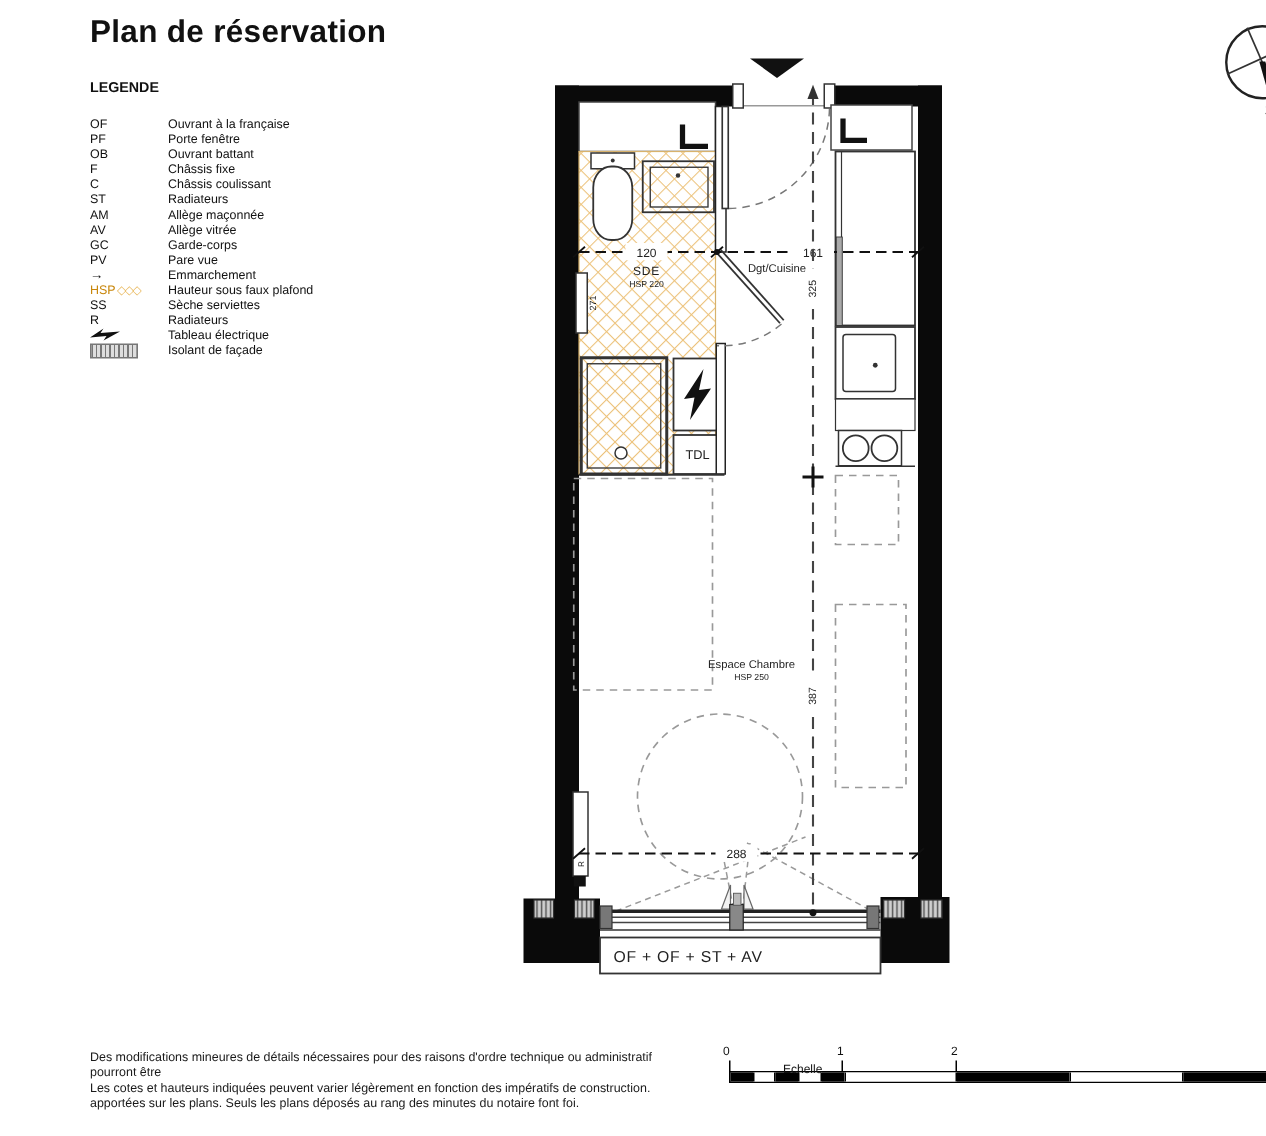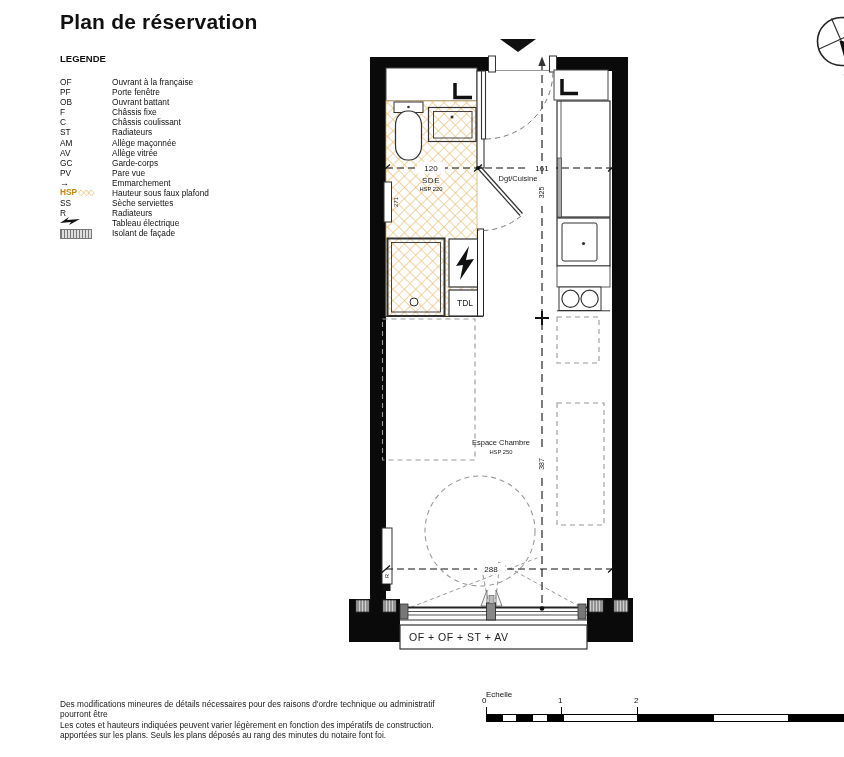--- a/index.html
+++ b/index.html
@@ -1,38 +1,38 @@
 <!DOCTYPE html>
 <html><head>
 <meta charset="utf-8">
 <style>
   html,body{margin:0;padding:0;background:#fff;}
   .stage{position:relative;width:816px;height:757px;background:#ffffff;
          font-family:"Liberation Sans",sans-serif;color:#111;overflow:hidden;margin-left:48px;}
   .title{position:absolute;left:12px;top:10px;font-size:21px;font-weight:bold;letter-spacing:.2px;}
   .legend{position:absolute;left:12px;top:53px;width:200px;}
   .legend-title{font-size:9.5px;font-weight:bold;margin-bottom:13px;}
-  .lrow{display:flex;align-items:flex-end;font-size:8.3px;line-height:10.1px;height:10.1px;}
+  .lrow{display:flex;align-items:center;font-size:8.3px;line-height:10.1px;height:10.1px;}
   .abbr{flex:0 0 52px;width:52px;}
   .lbl{flex:1;}
-  .hsp-abbr{color:#c8860a;font-weight:bold;}
+  .hsp-abbr{color:#c8860a;font-weight:normal;}
   .hsp-diamonds{color:#e9b95f;font-size:8px;letter-spacing:-1px;margin-left:1px;}
   .arrow-glyph{font-weight:bold;font-size:9px;}
   .insul-swatch{display:inline-block;width:30px;height:8px;border:1px solid #777;
      background:repeating-linear-gradient(90deg,#777 0 1px,#dedede 1px 3px);vertical-align:middle;}
   svg text{font-family:"Liberation Sans",sans-serif;fill:#222;}
   .footer{position:absolute;left:12px;top:699px;font-size:8.3px;line-height:10.3px;color:#1a1a1a;width:400px;}
   .scale-label{position:absolute;font-size:8px;color:#111;}
   .scalebar{position:absolute;left:438px;top:714px;width:379px;height:8px;border:1px solid #000;
             box-sizing:border-box;display:flex;}
   .scalebar span{display:block;height:100%;}
   .sb-b{background:#000;}
   .sb-w{background:#fff;border-left:1px solid #000;border-right:1px solid #000;box-sizing:border-box;}
   .tick{position:absolute;width:1px;height:7px;background:#000;top:707px;}
-  .echelle{position:absolute;left:438px;top:690px;font-size:8px;}
+  .echelle{position:absolute;left:438px;top:708px;font-size:8px;padding-left:36px;}
 </style>
 </head>
 <body>
 
 <div class="stage">
 
   <div class="title">Plan de réservation</div>
 
   <div class="legend">
     <div class="legend-title">LEGENDE</div>

